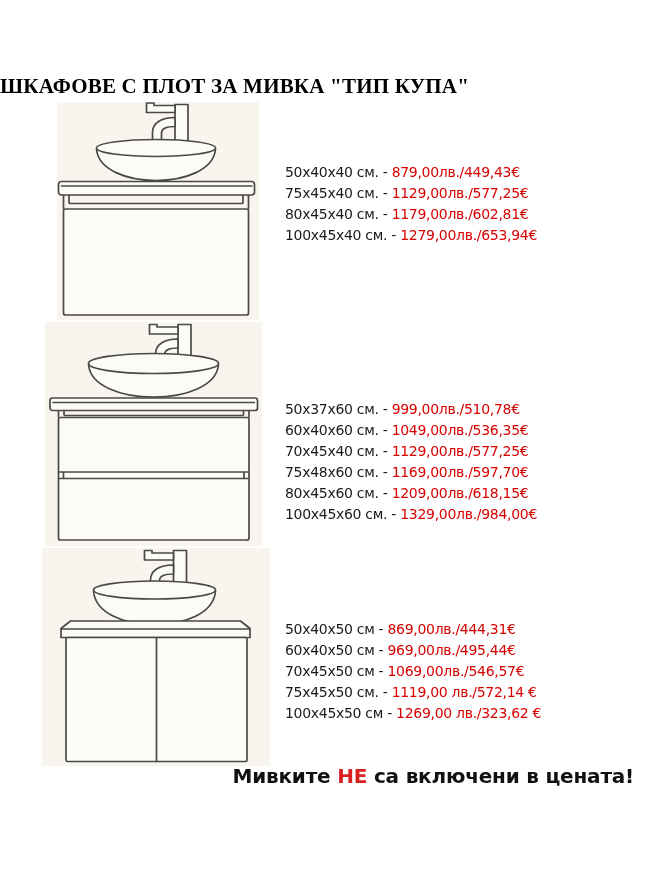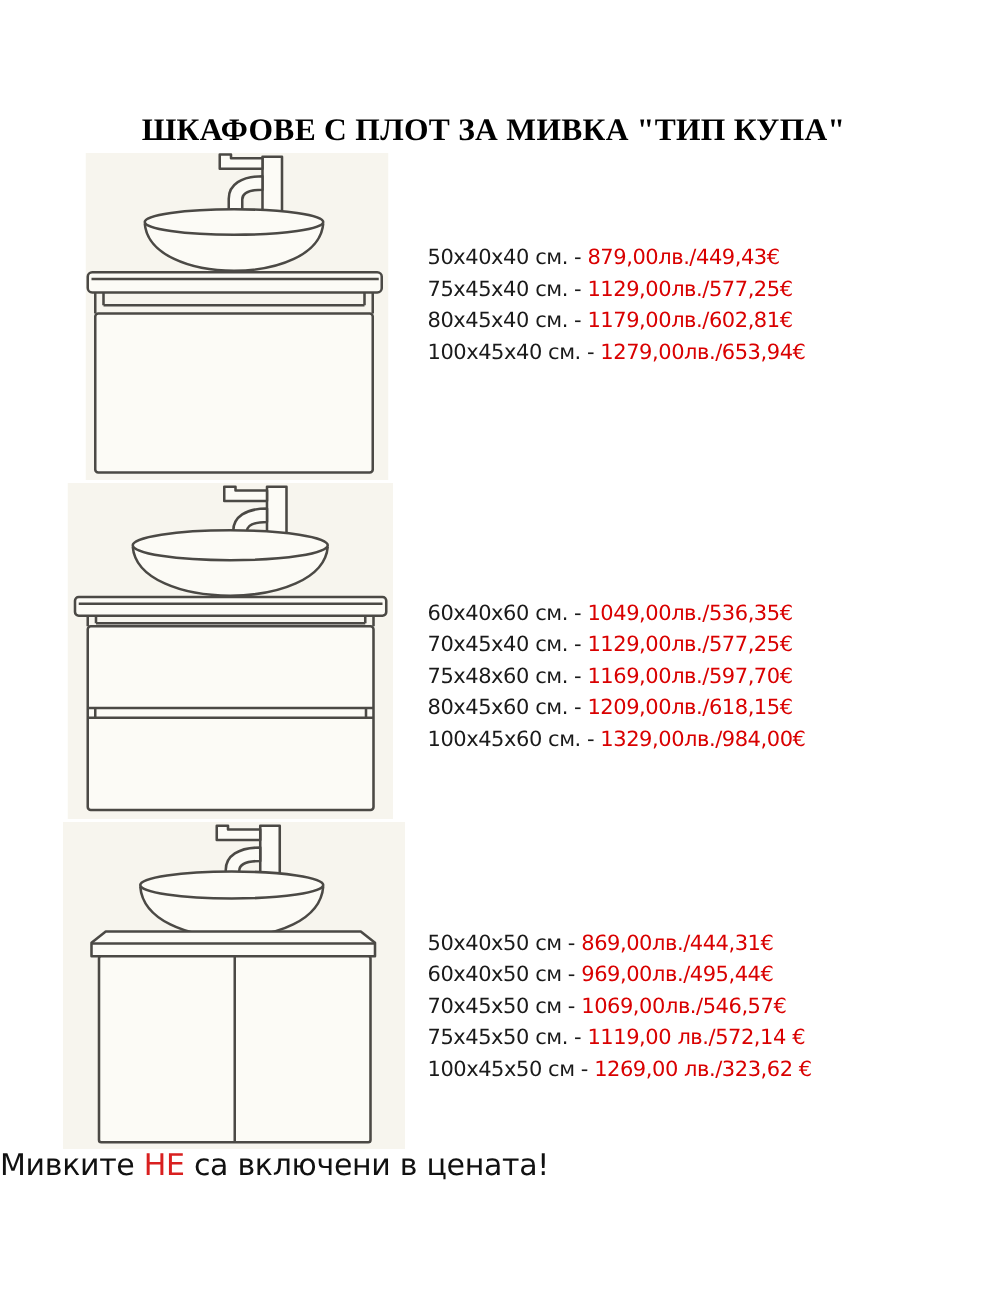--- a/index.html
+++ b/index.html
@@ -1,37 +1,37 @@
 <!DOCTYPE html>
 <html><head>
 <meta charset="utf-8">
 <style>
   html,body { margin:0; padding:0; background:#ffffff; }
   .page {
     position:relative; width:657px; height:877px; background:#ffffff;
     font-family:"DejaVu Sans","Liberation Sans",sans-serif; overflow:hidden;
   }
   .title {
-    position:absolute; top:74px; left:0; width:634px; text-align:center;
+    position:absolute; top:74px; left:0; width:634px; text-align:left;
     font-family:"Liberation Serif","DejaVu Serif",serif; font-weight:bold;
-    font-size:21px; color:#000000; letter-spacing:.2px; white-space:nowrap;margin-left:12px;
+    font-size:21px; color:#000000; letter-spacing:.2px; white-space:nowrap;
   }
   .panel { position:absolute; }
   .panel-1 { left:57px;  top:102px; }
   .panel-2 { left:45px;  top:322px; }
   .panel-3 { left:42px;  top:548px; }
   .prices {
     position:absolute; left:285px; font-size:14px; font-weight:normal;
     letter-spacing:-.3px; line-height:21px; color:#1a1a1a; white-space:nowrap;
   }
   .p1 { top:162px; } .p2 { top:399px; } .p3 { top:619px; }
   .prices .price { color:#d90000; }
   .footer {
-    position:absolute; top:763px; left:0; width:634px; text-align:left;
-    font-size:20px; line-height:26px; font-weight:normal; color:#111111;
+    position:absolute; top:763px; left:0; width:634px; text-align:right;
+    font-size:20px; line-height:26px; font-weight:bold; color:#111111;
     letter-spacing:-.2px; white-space:nowrap;
   }
   .footer .ne { color:#d92020; }
 </style>
 </head>
 <body>
 
 <div class="page">
 
   <div class="title">ШКАФОВЕ С ПЛОТ ЗА МИВКА "ТИП КУПА"</div>
@@ -101,20 +101,21 @@
   </svg>
 
   <div class="prices p1">
     <div><span>50x40x40 см. - </span><span class="price">879,00лв./449,43€</span></div>
     <div><span>75x45x40 см. - </span><span class="price">1129,00лв./577,25€</span></div>
     <div><span>80x45x40 см. - </span><span class="price">1179,00лв./602,81€</span></div>
     <div><span>100x45x40 см. - </span><span class="price">1279,00лв./653,94€</span></div>
   </div>
 
   <div class="prices p2">
+    <div><span>50x37x60 см. - </span><span class="price">999,00лв./510,78€</span></div>
     <div><span>60x40x60 см. - </span><span class="price">1049,00лв./536,35€</span></div>
     <div><span>70x45x40 см. - </span><span class="price">1129,00лв./577,25€</span></div>
     <div><span>75x48x60 см. - </span><span class="price">1169,00лв./597,70€</span></div>
     <div><span>80x45x60 см. - </span><span class="price">1209,00лв./618,15€</span></div>
     <div><span>100x45x60 см. - </span><span class="price">1329,00лв./984,00€</span></div>
   </div>
 
   <div class="prices p3">
     <div><span>50x40x50 см - </span><span class="price">869,00лв./444,31€</span></div>
     <div><span>60x40x50 см - </span><span class="price">969,00лв./495,44€</span></div>

